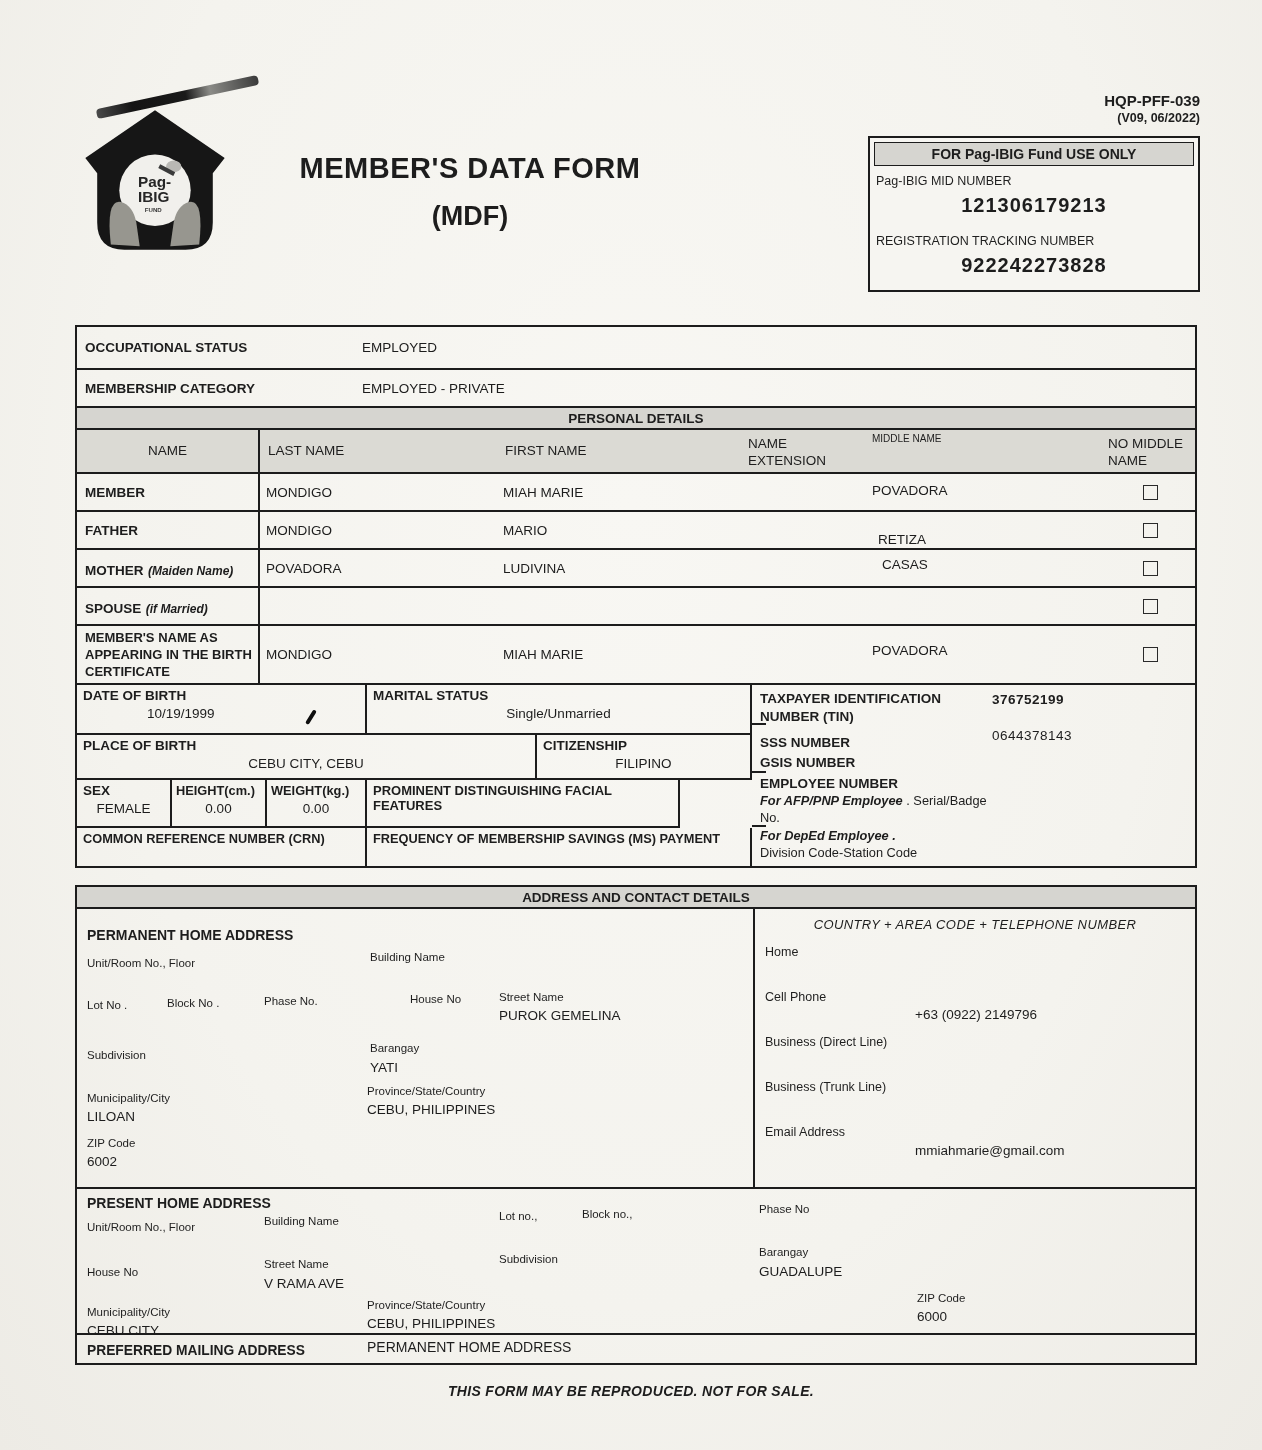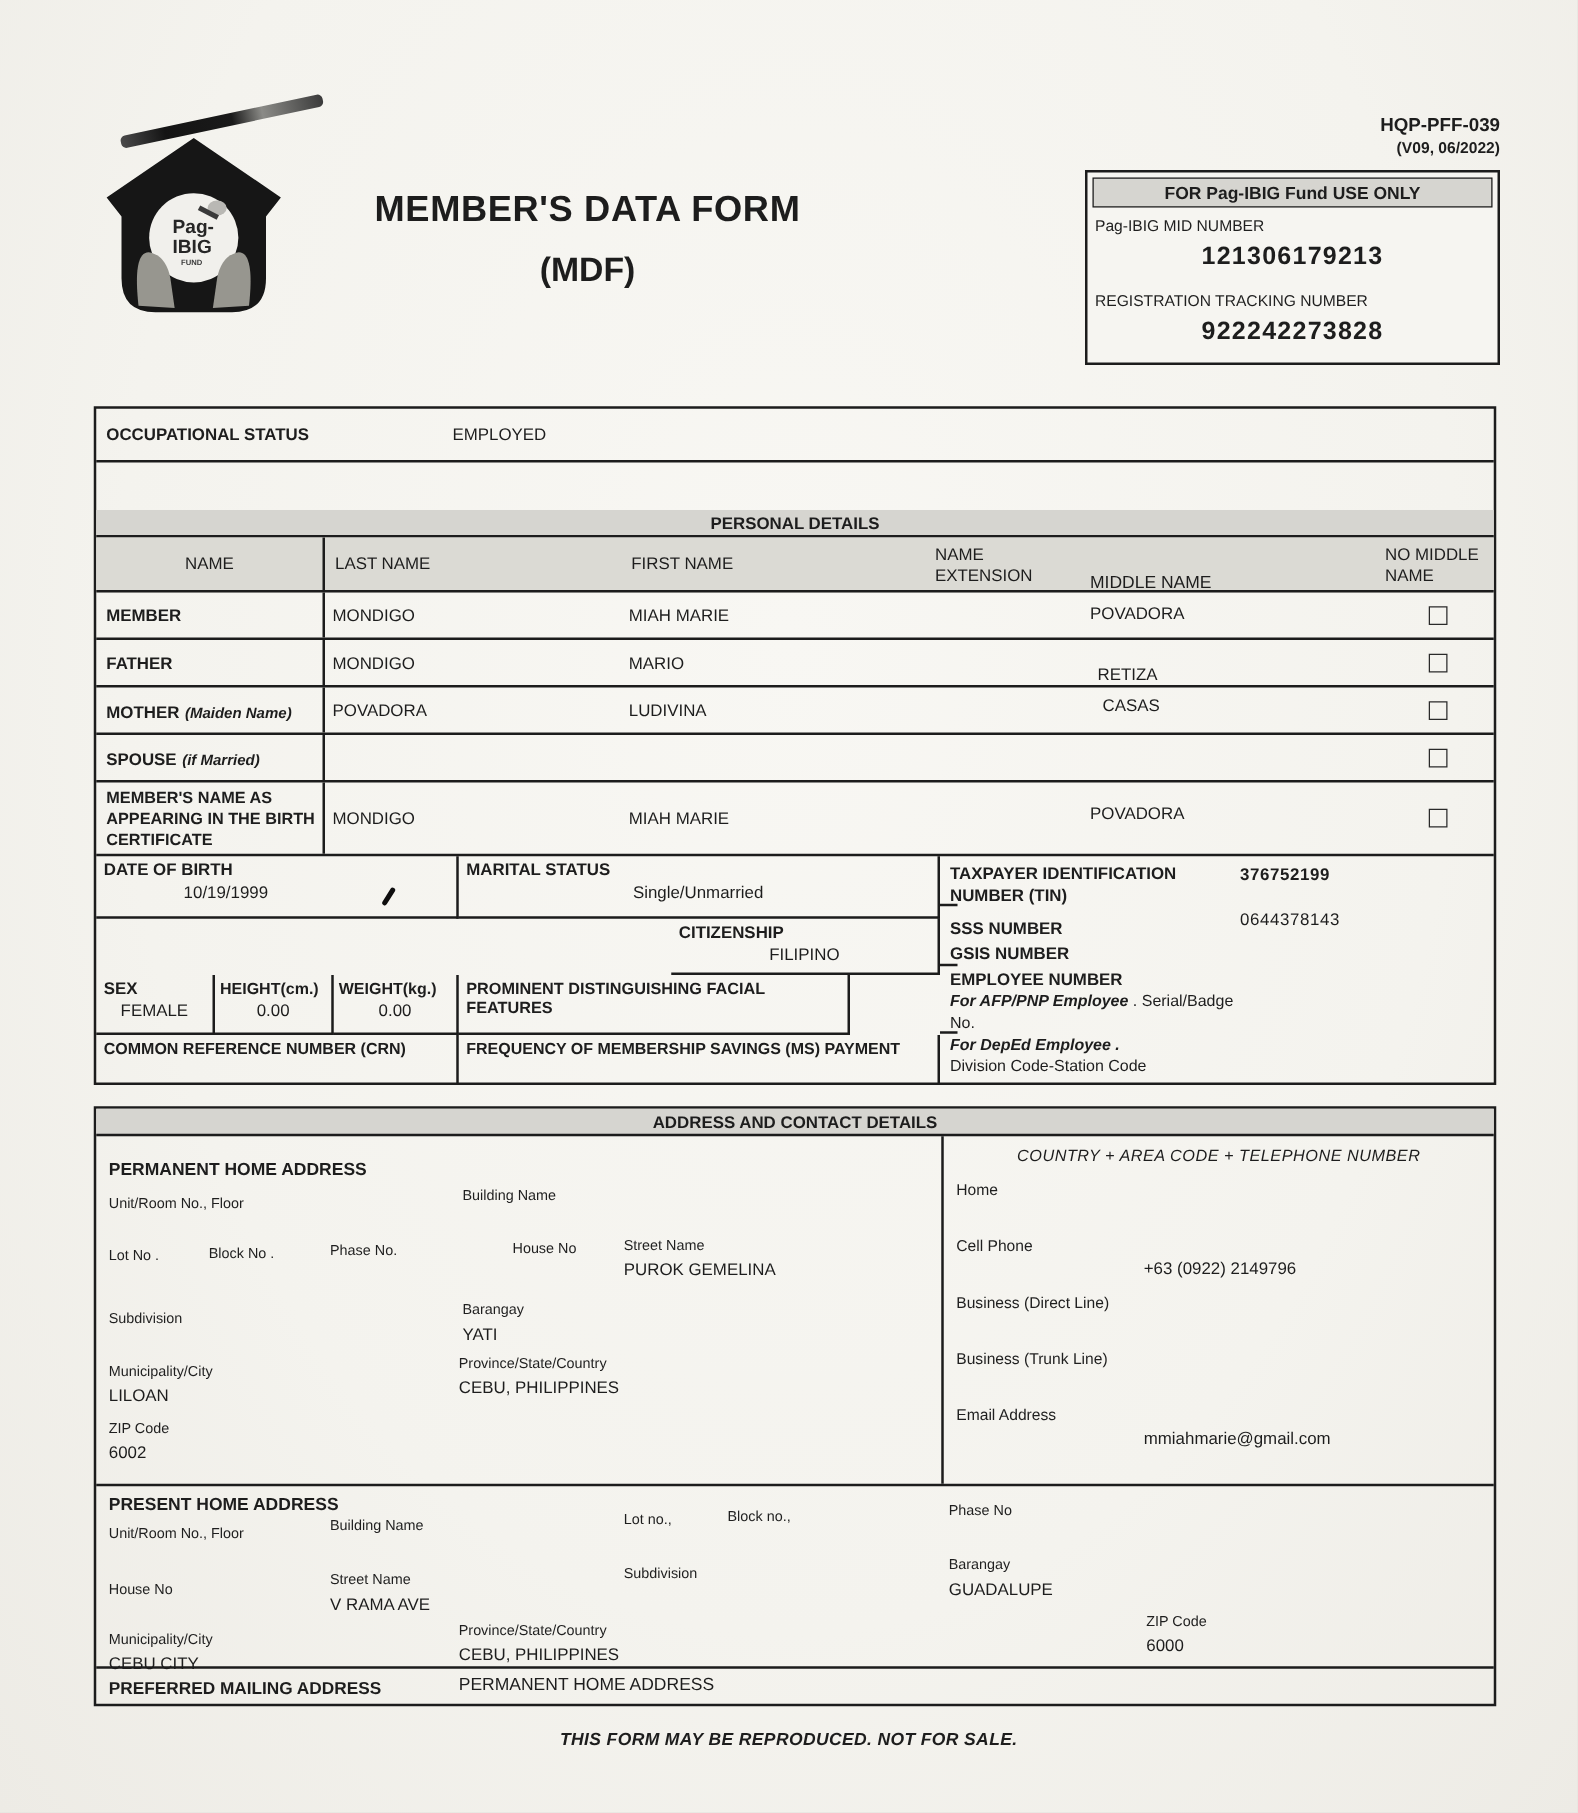--- a/index.html
+++ b/index.html
@@ -68,30 +68,34 @@
     <div class="a b" style="left:0;top:116px;width:100%;text-align:center;font-size:20px;letter-spacing:1px;">922242273828</div>
   </div>
 
   <div class="a box" style="left:75px;top:325px;width:1122px;height:543px;">
 
     <div class="cc bb" style="left:0;top:0;width:1118px;height:43px;">
       <div class="a cell-lbl" style="left:8px;top:13px;">OCCUPATIONAL STATUS</div>
       <div class="a val" style="left:285px;top:13px;">EMPLOYED</div>
     </div>
 
+    <div class="cc bb" style="left:0;top:43px;width:1118px;height:38px;">
+      <div class="a cell-lbl" style="left:8px;top:11px;">MEMBERSHIP CATEGORY</div>
+      <div class="a val" style="left:285px;top:11px;">EMPLOYED - PRIVATE</div>
+    </div>
 
     <div class="cc graybar" style="left:0;top:81px;width:1118px;height:22px;line-height:22px;">PERSONAL DETAILS</div>
 
     <div class="cc" style="left:0;top:103px;width:1118px;">
       <div class="ngrid-row hdr" style="height:44px;">
         <div class="nc first" style="text-align:center;padding-top:13px;font-size:13.5px;">NAME</div>
         <div class="nc" style="padding:13px 0 0 8px;font-size:13.5px;">LAST NAME</div>
         <div class="nc" style="padding:13px 0 0 6px;font-size:13.5px;">FIRST NAME</div>
         <div class="nc" style="padding:6px 16px 0 6px;font-size:13.5px;line-height:1.25;">NAME EXTENSION</div>
-        <div class="nc" style="padding:27px 0 0 12px;font-size:14px;">MIDDLE NAME</div>
+        <div class="nc" style="padding:3px 0 0 12px;font-size:10px;">MIDDLE NAME</div>
         <div class="nc" style="padding:6px 4px 0 6px;font-size:13.5px;line-height:1.25;">NO MIDDLE NAME</div>
       </div>
 
       <div class="ngrid-row" style="height:38px;">
         <div class="nc first cell-lbl" style="padding:11px 0 0 8px;">MEMBER</div>
         <div class="nc val" style="padding:11px 0 0 6px;">MONDIGO</div>
         <div class="nc val" style="padding:11px 0 0 4px;">MIAH MARIE</div>
         <div class="nc val" style="padding:11px 0 0 4px;"></div>
         <div class="nc val" style="padding:9px 0 0 12px;">POVADORA</div>
         <div class="nc" style="display:flex;justify-content:center;align-items:center;">
@@ -155,20 +159,24 @@
       <div class="cc br bb" style="left:0;top:0;width:290px;height:50px;">
         <div class="cell-lbl" style="padding:3px 0 0 6px;">DATE OF BIRTH</div>
         <div class="cval" style="width:72%;">10/19/1999</div>
         <div class="a" style="left:232px;top:24px;width:3.5px;height:16px;background:#0e0e0e;transform:rotate(32deg);border-radius:2px;"></div>
       </div>
       <div class="cc br bb" style="left:290px;top:0;width:385px;height:50px;">
         <div class="cell-lbl" style="padding:3px 0 0 6px;">MARITAL STATUS</div>
         <div class="cval">Single/Unmarried</div>
       </div>
 
+      <div class="cc br bb" style="left:0;top:50px;width:460px;height:45px;">
+        <div class="cell-lbl" style="padding:3px 0 0 6px;">PLACE OF BIRTH</div>
+        <div class="cval">CEBU CITY, CEBU</div>
+      </div>
       <div class="cc br bb" style="left:460px;top:50px;width:215px;height:45px;">
         <div class="cell-lbl" style="padding:3px 0 0 6px;">CITIZENSHIP</div>
         <div class="cval">FILIPINO</div>
       </div>
 
       <div class="cc br bb" style="left:0;top:95px;width:95px;height:48px;">
         <div class="cell-lbl" style="padding:3px 0 0 6px;">SEX</div>
         <div class="cval">FEMALE</div>
       </div>
       <div class="cc br bb" style="left:95px;top:95px;width:95px;height:48px;">

